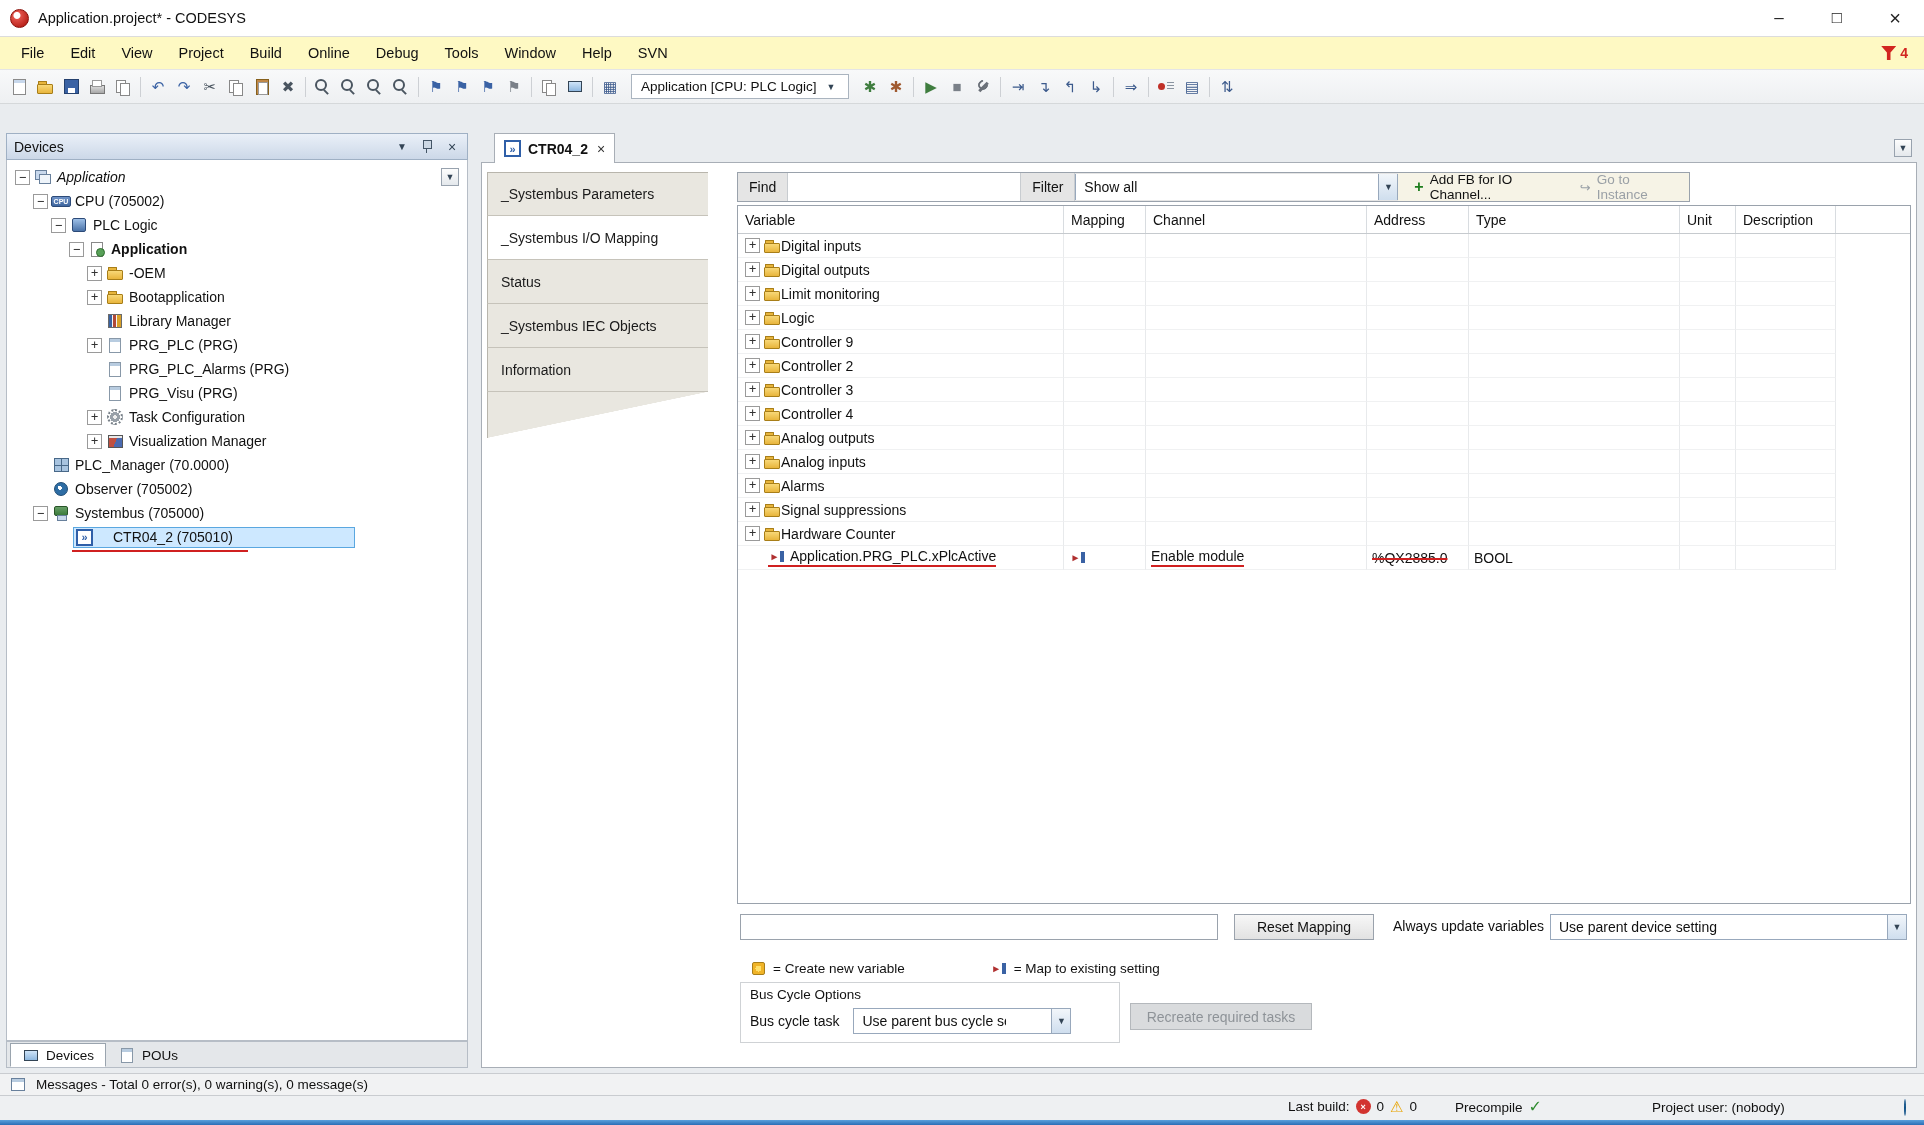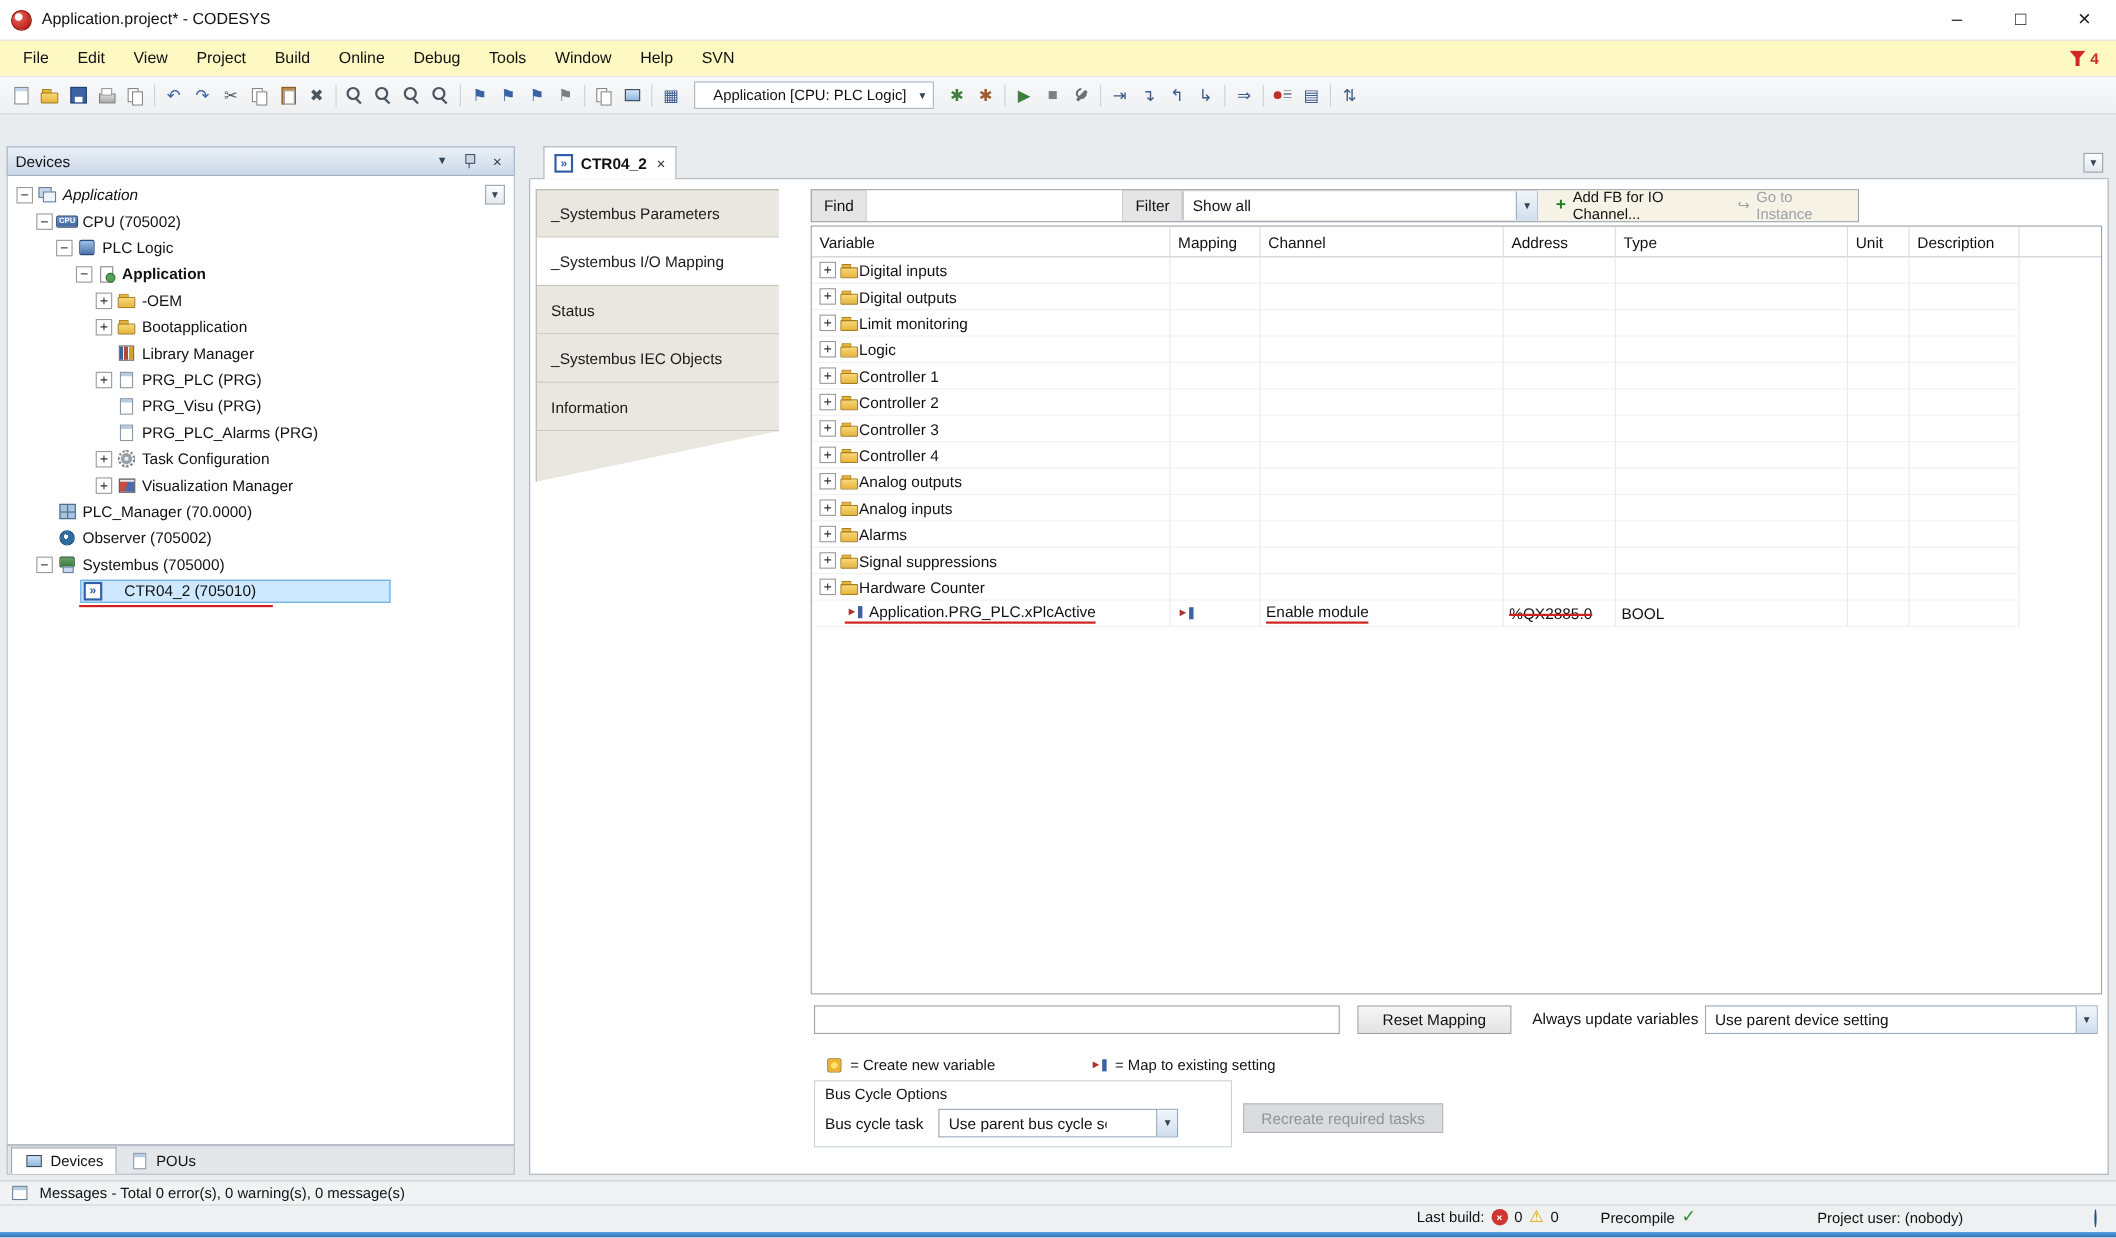--- a/index.html
+++ b/index.html
@@ -18,21 +18,21 @@
   .menubar { position:absolute; top:37px; left:0; right:0; height:33px; background:#fef9c3; border-bottom:1px solid #e4e5e6; display:flex; align-items:center; padding-left:8px; }
   .menu-item { padding:5px 13px; font-size:14.5px; }
   .menu-flag { margin-left:auto; margin-right:16px; display:flex; align-items:center; gap:4px; }
   .ic-funnel { width:15px; height:14px; background:#d22620; clip-path:polygon(0 0,100% 0,62% 46%,62% 100%,38% 100%,38% 46%); }
   .flag-count { color:#d22620; font-weight:bold; font-size:14px; }
 
   
   .toolbar { position:absolute; top:70px; left:0; right:0; height:34px; background:linear-gradient(#f8f9fa,#eef0f2); border-bottom:1px solid #d5d8da; display:flex; align-items:center; padding:0 6px; }
   .tbtn { width:26px; height:26px; display:inline-flex; align-items:center; justify-content:center; border-radius:2px; color:#4a5560; font-size:15px; position:relative; flex:none; }
   .tsep { width:1px; height:20px; background:#cdd0d4; margin:0 4px; flex:none; }
-  .tcombo { display:flex; align-items:center; justify-content:flex-end; gap:10px; border:1px solid #aab4bf; background:#fff; height:25px; padding:0 5px 0 9px; margin:0 8px; min-width:218px; font-size:13.5px; flex:none; }
+  .tcombo { display:flex; align-items:center; justify-content:flex-start; gap:10px; border:1px solid #aab4bf; background:#fff; height:25px; padding:0 5px 0 9px; margin:0 8px; min-width:218px; font-size:13.5px; flex:none; }
   .tcombo .arr { font-size:9px; color:#345; }
 
   
   .ic { display:inline-flex; align-items:center; justify-content:center; width:18px; height:16px; position:relative; flex:none; }
   .ic-sheet::before { content:""; width:11px; height:14px; background:#fff; border:1px solid #8a8a8a; box-shadow:inset 0 3px 0 #c8d8ec; }
   .ic-folder::before { content:""; position:absolute; left:2px; top:2px; width:7px; height:4px; background:#e8b53c; border:1px solid #a87e18; border-bottom:none; border-radius:1px 1px 0 0; }
   .ic-folder::after { content:""; position:absolute; left:1px; top:5px; width:14px; height:8px; background:linear-gradient(#f8d878,#e8b53c); border:1px solid #a87e18; border-radius:1px; }
   .ic-floppy::before { content:""; width:13px; height:13px; background:#3a62a4; border:1px solid #24406e; }
   .ic-floppy::after { content:""; position:absolute; left:6px; bottom:2px; width:7px; height:5px; background:#fff; }
   .ic-printer::before { content:""; width:13px; height:7px; background:linear-gradient(#dcdcdc,#a8a8a8); border:1px solid #777; margin-top:5px; }
@@ -331,26 +331,26 @@
         <span class="tlabel">Library Manager</span>
       </div>
     <div class="trow" style="padding-left:80px">
         <span class="exp">+</span>
         <span class="ic ic-pou"></span>
         <span class="tlabel">PRG_PLC (PRG)</span>
       </div>
     <div class="trow" style="padding-left:80px">
         <span class="exp-sp"></span>
         <span class="ic ic-pou"></span>
-        <span class="tlabel">PRG_Visu (PRG)</span>
+        <span class="tlabel">PRG_PLC_Alarms (PRG)</span>
       </div>
     <div class="trow" style="padding-left:80px">
         <span class="exp-sp"></span>
         <span class="ic ic-pou"></span>
-        <span class="tlabel">PRG_PLC_Alarms (PRG)</span>
+        <span class="tlabel">PRG_Visu (PRG)</span>
       </div>
     <div class="trow" style="padding-left:80px">
         <span class="exp">+</span>
         <span class="ic ic-task"></span>
         <span class="tlabel">Task Configuration</span>
       </div>
     <div class="trow" style="padding-left:80px">
         <span class="exp">+</span>
         <span class="ic ic-visu"></span>
         <span class="tlabel">Visualization Manager</span>
@@ -489,21 +489,21 @@
         <span class="cell"></span>
         <span class="cell"></span>
         <span class="cell"></span>
         <span class="cell"></span>
         <span class="cell"></span>
       </div>
     <div class="grow">
         <span class="cell cvar">
           <span class="exp">+</span>
           <span class="ic ic-folder"></span>
-          <span>Controller 1</span>
+          <span>Controller 9</span>
         </span>
         <span class="cell"></span>
         <span class="cell"></span>
         <span class="cell"></span>
         <span class="cell"></span>
         <span class="cell"></span>
         <span class="cell"></span>
       </div>
     <div class="grow">
         <span class="cell cvar">

